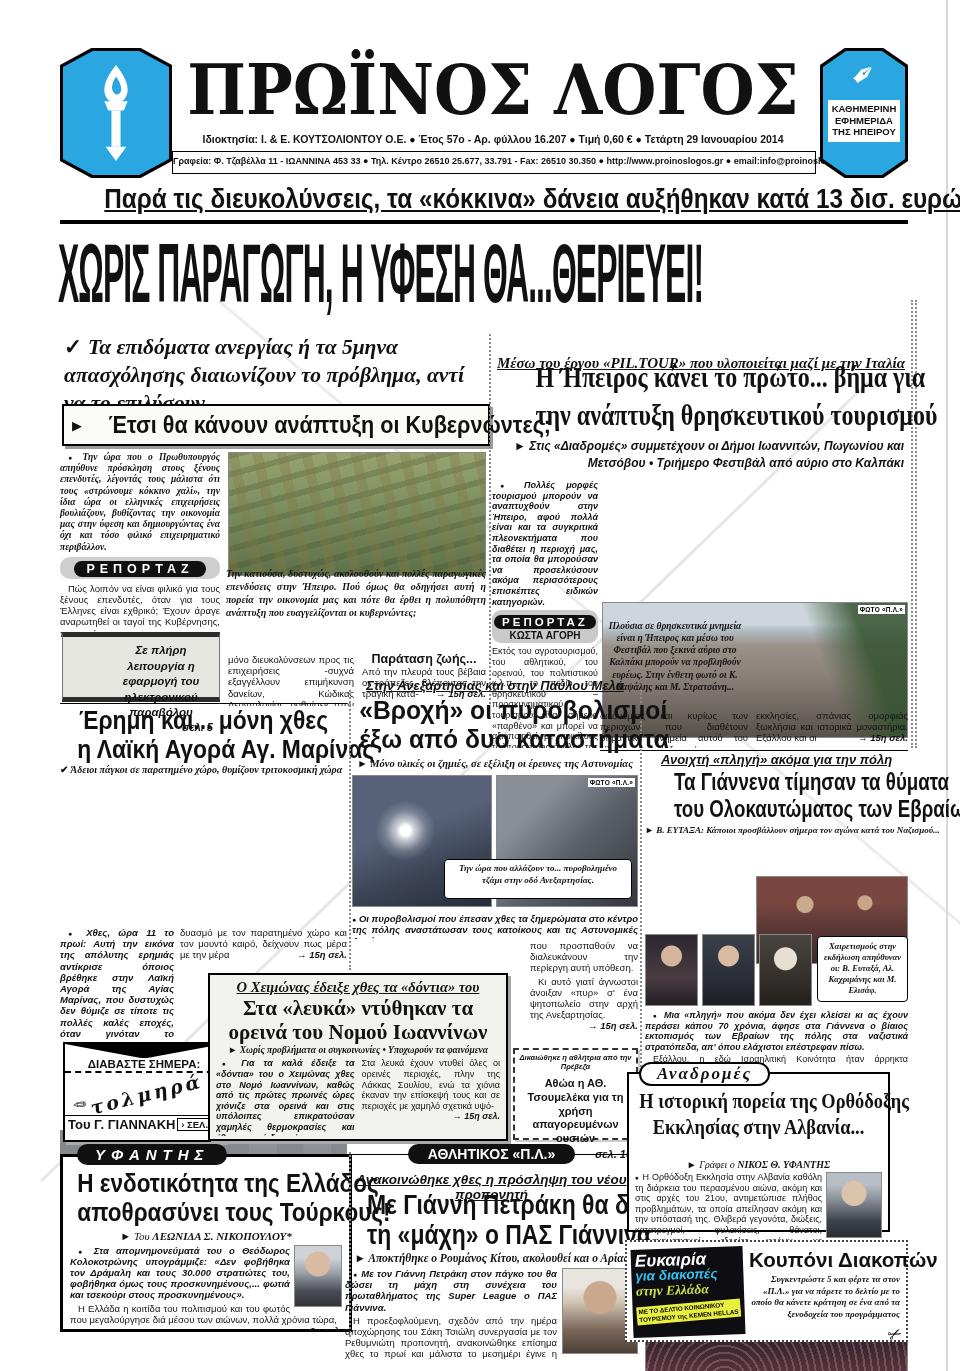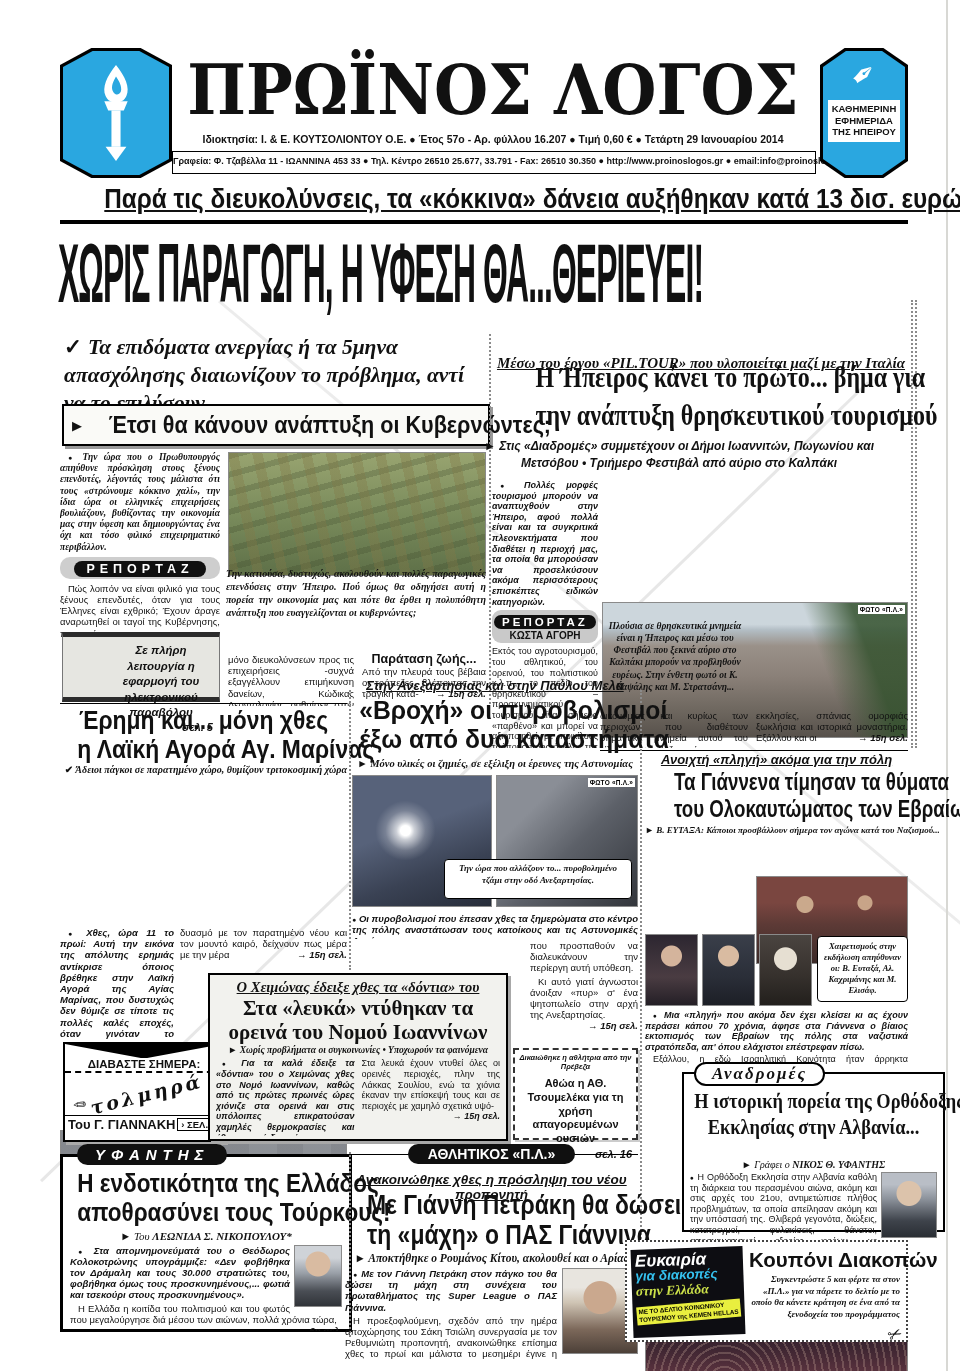--- a/index.html
+++ b/index.html
@@ -129,21 +129,21 @@
   <div class="b vdots" style="left:915px;top:300px;height:448px;"></div>
   <div class="b hrule" style="left:60px;top:703px;width:287px;"></div>
 
   <div class="b ser bi" style="left:494px;top:338px;width:414px;text-align:center;">
     <span class="fit" style="font-size:15px;text-decoration:underline;transform:scaleX(1);margin-top:17px;">Μέσω του έργου «PIL.TOUR» που υλοποιείται μαζί με την Ιταλία</span>
   </div>
   <div class="b ser" style="left:494px;top:358px;width:414px;font-weight:bold;text-align:center;">
     <span class="fit" style="font-size:30px;transform:scaleX(.8);line-height:1.25;">Η Ήπειρος κάνει το πρώτο... βήμα για</span>
     <span class="fit" style="font-size:30px;transform:scaleX(.8);line-height:1.25;">την ανάπτυξη θρησκευτικού τουρισμού</span>
   </div>
-  <div class="b bi" style="left:476px;top:438px;width:406px;font-size:12px;line-height:1.4;text-align:center;">
+  <div class="b bi" style="left:498px;top:438px;width:406px;font-size:12px;line-height:1.4;text-align:right;">
     <span style="font-style:normal;">►</span>
     <span>Στις «Διαδρομές» συμμετέχουν οι Δήμοι Ιωαννιτών, Πωγωνίου και Μετσόβου • Τριήμερο Φεστιβάλ από αύριο στο Καλπάκι</span>
   </div>
 
   <div class="b clip" style="left:492px;top:480px;width:106px;height:268px;">
     <div class="t9 bi" style="font-size:9px;">
         <p><span style="font-size:7px;">●</span> <span>Πολλές μορφές τουρισμού μπορούν να αναπτυχθούν στην Ήπειρο, αφού πολλά είναι και τα συγκριτικά πλεονεκτήματα που διαθέτει η περιοχή μας, τα οποία θα μπορούσαν να προσελκύσουν ακόμα περισσότερους επισκέπτες ειδικών κατηγοριών.</span></p>
       </div>
     <div style="text-align:center;background:#c9c9c9;border-radius:9px;padding:2px 0;margin:3px 0;">
       <div class="badge-pill" style="font-size:11.5px;letter-spacing:3px;padding:1px 8px;">ΡΕΠΟΡΤΑΖ</div>
@@ -167,36 +167,36 @@
   <div class="b t9 clip" style="left:756px;top:710px;width:152px;height:38px;">
     <span>εκκλησίες, σπάνιας ομορφιάς ξωκλήσια και ιστορικά μοναστήρια. Εξάλλου και οι</span>
     <span class="jump"><span class="jarr">→</span> <span>15η σελ.</span></span>
   </div>
   <div class="b hrule" style="left:600px;top:750px;width:308px;border-top-width:1px;"></div>
 
   <div class="b" style="left:60px;top:706px;width:287px;text-align:center;font-weight:bold;">
     <span class="fit" style="font-size:26px;transform:scaleX(.88);line-height:1.1;">Έρημη και... μόνη χθες</span>
     <span class="fit" style="font-size:26px;transform:scaleX(.88);line-height:1.1;">η Λαϊκή Αγορά Αγ. Μαρίνας</span>
   </div>
-  <div class="b ser bi" style="left:60px;top:764px;width:287px;font-size:10px;text-align:right;white-space:nowrap;">
+  <div class="b ser bi" style="left:60px;top:764px;width:287px;font-size:10px;text-align:left;white-space:nowrap;">
     <span style="font-style:normal;">✔</span>
     <span>Άδειοι πάγκοι σε παρατημένο χώρο, θυμίζουν τριτοκοσμική χώρα</span>
   </div>
   <div class="b photo" style="left:60px;top:782px;width:287px;height:140px;background:
       linear-gradient(180deg, rgba(96,99,106,.55) 16%, rgba(96,99,106,0) 34%),
       repeating-linear-gradient(90deg, rgba(120,120,125,.25) 0 26px, rgba(0,0,0,0) 26px 54px),
       linear-gradient(180deg,#cdd1d5 0,#bcc0c4 30%,#aeb2b6 45%,#c8cac7 62%,#d7d8d5 100%);">
     <span class="credit">ΦΩΤΟ «Π.Λ.»</span>
   </div>
   <div class="b t9 clip" style="left:60px;top:927px;width:114px;height:112px;">
     <p class="bi"><span style="font-size:7px;font-style:normal;">●</span> <span>Χθες, ώρα 11 το πρωί: Αυτή την εικόνα της απόλυτης ερημιάς αντίκρισε όποιος βρέθηκε στην Λαϊκή Αγορά της Αγίας Μαρίνας, που δυστυχώς δεν θύμιζε σε τίποτε τις πολλές καλές εποχές, όταν γινόταν το αδιαχώρητο, λόγω των χαμηλών τιμών αλλά και της καλής ποιότητας των προϊόντων.</span></p>
 
   </div>
   <div class="b t9 clip" style="left:180px;top:927px;width:167px;height:48px;">
-    <span>δυασμό με τον παρατημένο νέου και τον μουντό καιρό, δείχνουν πως μέρα με την μέρα</span>
+    <span>δυασμό με τον παρατημένο χώρο και τον μουντό καιρό, δείχνουν πως μέρα με την μέρα</span>
     <span class="jump"><span class="jarr">→</span> <span>15η σελ.</span></span>
   </div>
 
   <div class="b" style="left:63px;top:1042px;width:162px;height:100px;border:2.5px solid #000;box-shadow:3px 3px 0 #aaa;background:#fff;box-sizing:border-box;">
     <div style="height:14px;background:#000;clip-path:polygon(0 0,100% 0,52% 100%,48% 100%);"></div>
     <div style="font-size:11.5px;font-weight:bold;text-align:center;border-bottom:2px dashed #000;padding-bottom:1px;">ΔΙΑΒΑΣΤΕ ΣΗΜΕΡΑ:</div>
     <div style="position:relative;height:42px;">
       <span style="position:absolute;left:24px;top:10px;font-family:'DejaVu Serif',serif;font-weight:bold;font-style:italic;font-size:19px;letter-spacing:3px;transform:rotate(-14deg);">τολμηρά</span>
       <span style="position:absolute;left:8px;top:22px;font-size:15px;transform:rotate(130deg);display:inline-block;">✎</span>
     </div>
@@ -341,21 +341,21 @@
     <div class="photo" style="position:absolute;left:114px;width:53px;height:72px;background:radial-gradient(circle at 50% 34%, #e6dfd2 0 11px, rgba(0,0,0,0) 12px),linear-gradient(180deg,#4a4440,#35302c 60%,#221f1c);"></div>
     <div class="bubble" style="position:absolute;left:172px;top:2px;width:91px;height:66px;font-size:8.5px;line-height:1.3;padding:4px 3px;box-sizing:border-box;">Χαιρετισμούς στην εκδήλωση απηύθυναν οι: Β. Ευταξά, Αλ. Καχριμάνης και Μ. Ελισάφ.</div>
   </div>
   <div class="b t9 clip" style="left:645px;top:1010px;width:263px;height:56px;font-size:9px;">
     <p class="bi"><span style="font-size:6.5px;font-style:normal;">●</span> <span>Μια «πληγή» που ακόμα δεν έχει κλείσει κι ας έχουν περάσει κάπου 70 χρόνια, άφησε στα Γιάννενα ο βίαιος εκτοπισμός των Εβραίων της πόλης στα ναζιστικά στρατόπεδα, απ' όπου ελάχιστοι επέστρεφαν πίσω.</span></p>
     <p><span>Εξάλλου, η εδώ Ισραηλιτική Κοινότητα ήταν άρρηκτα συνδεδεμένη με τον πολιτικό, οικονομικό και κοινωνικό ιστό των Ιωαννίνων απ'</span>
       
     </p>
   </div>
 
-  <div class="b" style="left:682px;top:1072px;width:263px;height:160px;border:2.5px solid #000;box-sizing:border-box;background:#fff;">
+  <div class="b" style="left:627px;top:1072px;width:263px;height:160px;border:2.5px solid #000;box-sizing:border-box;background:#fff;">
     <div style="position:absolute;left:10px;top:-12px;background:#fff;border:2px solid #000;border-radius:14px;padding:0 16px;">
       <span class="ser bi" style="font-size:17px;letter-spacing:2px;">Αναδρομές</span>
     </div>
     <div class="ser" style="margin-top:14px;text-align:center;font-weight:bold;">
       <span class="fit" style="font-size:20px;transform:scaleX(.92);line-height:1.3;">Η ιστορική πορεία της Ορθόδοξης</span>
       <span class="fit" style="font-size:20px;transform:scaleX(.92);line-height:1.3;">Εκκλησίας στην Αλβανία...</span>
     </div>
     <div class="ser" style="text-align:center;font-size:10px;margin-top:19px;">
       <span>►</span>
       <span style="font-style:italic;">Γράφει ο</span>

